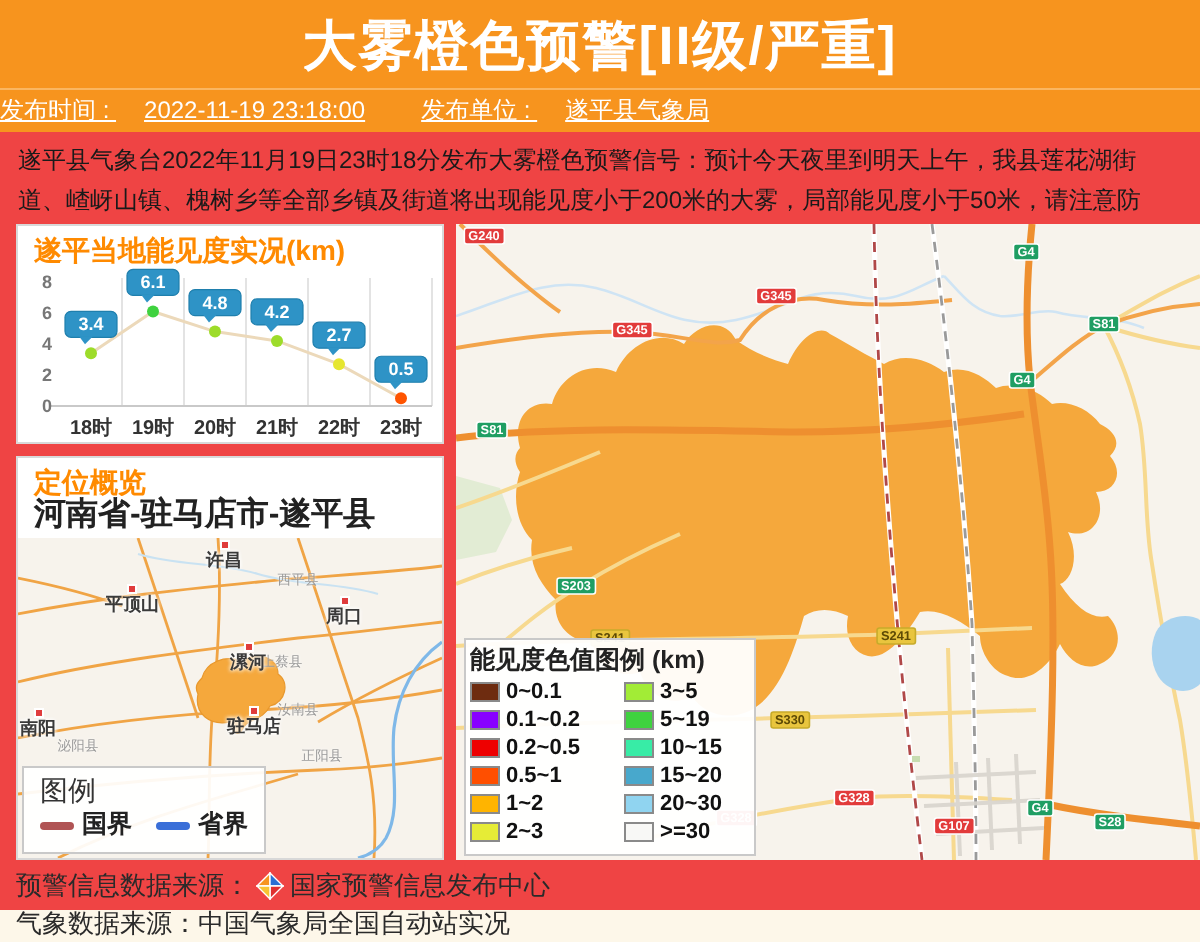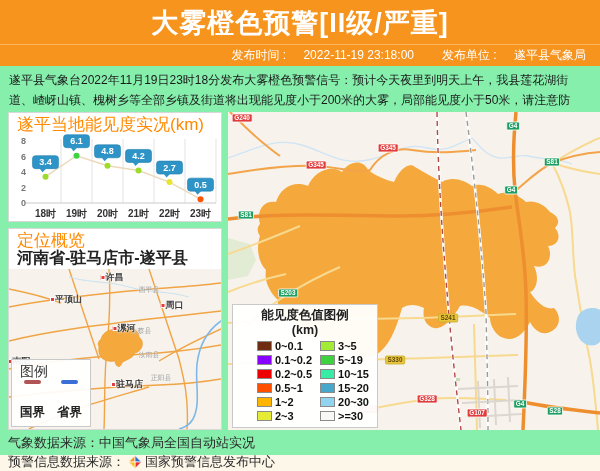--- a/index.html
+++ b/index.html
@@ -1,67 +1,67 @@
 <!DOCTYPE html>
 <html><head>
 <meta charset="utf-8">
 <style>
   html,body{margin:0;padding:0;width:600px;height:471px;overflow:hidden;
     font-family:"Liberation Sans","DejaVu Sans",sans-serif;background:#fdf7e9;}
-  .page{width:600px;height:455px;position:relative;background:#86efac;}
+  .page{width:600px;height:455px;position:relative;background:#ef4444;}
 
   
   .hdr{background:#f7941e;color:#fff;}
   .hdr-title{height:44px;line-height:46px;text-align:center;font-size:27px;font-weight:bold;letter-spacing:1px;}
-  .hdr-sub{height:21px;line-height:21px;border-top:1px solid #fbb660;text-align:right;font-size:12px;}
+  .hdr-sub{height:21px;line-height:21px;border-top:1px solid #fbb660;text-align:left;font-size:12px;text-decoration:underline;}
   .hdr-sub span{margin:0 14px 0 0;}
 
   
   .warn{height:41px;padding:5px 9px 0;font-size:12px;line-height:1.65;color:#1a1a1a;}
 
   
   .main{display:flex;height:318px;padding-left:8px;}
   .leftcol{width:214px;flex:0 0 214px;margin-right:6px;}
   .panel{background:#fff;border:1px solid #d8d8d8;box-sizing:border-box;}
   .chart-panel{height:110px;}
-  .panel-title{font-size:17px;font-weight:normal;color:#ff8a00;padding:4px 8px 0;line-height:16px;}
+  .panel-title{font-size:14px;font-weight:bold;color:#ff8a00;padding:4px 8px 0;line-height:16px;}
   .chart-svg{display:block;width:212px;height:88px;}
   .tick{font-family:"Liberation Sans",sans-serif;}
   .tick.y{font-size:9px;fill:#777;font-weight:bold;text-anchor:end;}
   .tick.x{font-size:10px;fill:#333;font-weight:bold;text-anchor:middle;}
   .tick.lbl{font-size:9px;fill:#fff;font-weight:bold;text-anchor:middle;}
 
   .loc-panel{height:202px;margin-top:6px;position:relative;}
   .loc-sub{font-size:16px;font-weight:bold;color:#222;padding:1px 8px 3px;line-height:16px;}
   .loc-map{position:relative;width:212px;height:160px;overflow:hidden;}
   .loc-map svg{position:absolute;left:0;top:0;}
-  .city{position:absolute;transform:translate(-50%,-40%);display:flex;flex-direction:row;align-items:center;z-index:3;}
+  .city{position:absolute;transform:translate(-50%,-40%);display:flex;flex-direction:column;align-items:center;z-index:3;}
   .city .dot{width:5px;height:5px;background:#e03c3c;border:1px solid #fff;box-sizing:border-box;}
   .city .nm{font-size:9px;font-weight:bold;color:#3a3a3a;line-height:10px;white-space:nowrap;
     text-shadow:0 0 2px #fff,0 0 2px #fff;}
   .county{position:absolute;transform:translate(-50%,-50%) scale(.85);font-size:8px;color:#9a9a9a;
     white-space:nowrap;z-index:2;text-shadow:0 0 2px #fff;}
   .loc-legend{position:absolute;left:2px;bottom:2px;background:rgba(255,255,255,.93);
     border:1px solid #c9c9c9;padding:3px 8px 5px;z-index:5;}
   .loc-legend-title{font-size:14px;color:#333;line-height:17px;}
   .lgd-lines{display:flex;gap:12px;}
-  .lgd-lines .row{display:flex;align-items:center;gap:20px;flex-direction:column;}
+  .lgd-lines .row{display:flex;align-items:center;gap:4px;}
   .lgd-lines .sw{width:17px;height:4px;border-radius:2px;}
   .lgd-lines .lb{font-size:12.5px;font-weight:bold;color:#222;white-space:nowrap;}
 
   
   .bigmap{position:relative;flex:1;height:318px;overflow:hidden;background:#f7f3ec;}
   .bigmap svg{position:absolute;left:0;top:0;}
   .shield{position:absolute;transform:translate(-50%,-50%) scale(.8);font-size:8px;font-weight:bold;
     line-height:9px;padding:0 2px;border-radius:2px;border:1px solid #fff;color:#fff;z-index:4;white-space:nowrap;}
   .shield.red{background:#e23b3b;}
   .shield.green{background:#1f9e63;}
   .shield.yellow{background:#e9c53e;color:#5d4a05;border-color:#c7ab2a;}
   .map-legend{position:absolute;left:4px;bottom:2px;width:146px;background:rgba(255,255,255,.95);
-    border:1px solid #c9c9c9;padding:3px 24px 5px;z-index:6;box-sizing:border-box;text-align:center;}
+    border:1px solid #c9c9c9;padding:3px 2px 5px;z-index:6;box-sizing:border-box;}
   .map-legend-title{font-size:12.5px;font-weight:bold;color:#222;line-height:15px;}
   .lgd-boxes{display:grid;grid-template-rows:repeat(6,13px);grid-auto-flow:column;column-gap:8px;row-gap:1px;margin-top:1px;}
   .lgd-boxes .row{display:flex;align-items:center;gap:3px;height:13px;}
   .lgd-boxes .sw{width:15px;height:10px;border:1px solid #8a8a8a;box-sizing:border-box;}
   .lgd-boxes .lb{font-size:11px;font-weight:bold;color:#111;white-space:nowrap;}
 
   
   .footer{padding:3px 8px 0;font-size:13px;color:#2a2a2a;}
   .footer .line{line-height:19px;display:flex;align-items:center;}
   .logo{display:inline-block;width:14px;height:14px;margin:0 3px;}
@@ -170,21 +170,21 @@
                 <span class="nm">漯河</span>
               </div>
               <div class="city" style="left: 163px; top: 35px;">
                 <span class="dot"></span>
                 <span class="nm">周口</span>
               </div>
               <div class="city" style="left: 10px; top: 91px;">
                 <span class="dot"></span>
                 <span class="nm">南阳</span>
               </div>
-              <div class="city" style="left: 118px; top: 90px; margin-top: 24px;">
+              <div class="city" style="left: 118px; top: 90px;">
                 <span class="dot"></span>
                 <span class="nm">驻马店</span>
               </div>
               <div class="county" style="left: 140px; top: 21px;">西平县</div>
               <div class="county" style="left: 132px; top: 62px;">上蔡县</div>
               <div class="county" style="left: 140px; top: 86px;">汝南县</div>
               <div class="county" style="left: 30px; top: 104px;">泌阳县</div>
               <div class="county" style="left: 152px; top: 109px;">正阳县</div>
             </div>
           <div class="loc-legend">
@@ -330,27 +330,27 @@
               <span class="sw" style="background: rgb(248, 248, 246);"></span>
               <span class="lb">&gt;=30</span>
             </div>
           </div>
       </div>
     </div>
   </div>
 
   <div class="footer">
     <div class="line">
-      <span>气象数据来源：</span>
-      <span>中国气象局全国自动站实况</span>
-    </div>
-    <div class="line">
       <span>预警信息数据来源：</span>
       <svg class="logo" viewBox="0 0 14 14">
         <polygon points="7,0.5 0.5,7 7,7" fill="#f7941e" stroke="#fff" stroke-width="0.7"></polygon>
         <polygon points="7,0.5 13.5,7 7,7" fill="#2a6fd4" stroke="#fff" stroke-width="0.7"></polygon>
         <polygon points="13.5,7 7,13.5 7,7" fill="#e03030" stroke="#fff" stroke-width="0.7"></polygon>
         <polygon points="0.5,7 7,13.5 7,7" fill="#f8c332" stroke="#fff" stroke-width="0.7"></polygon>
       </svg>
       <span>国家预警信息发布中心</span>
     </div>
+    <div class="line">
+      <span>气象数据来源：</span>
+      <span>中国气象局全国自动站实况</span>
+    </div>
   </div>
 </div>
 
 </body></html>

